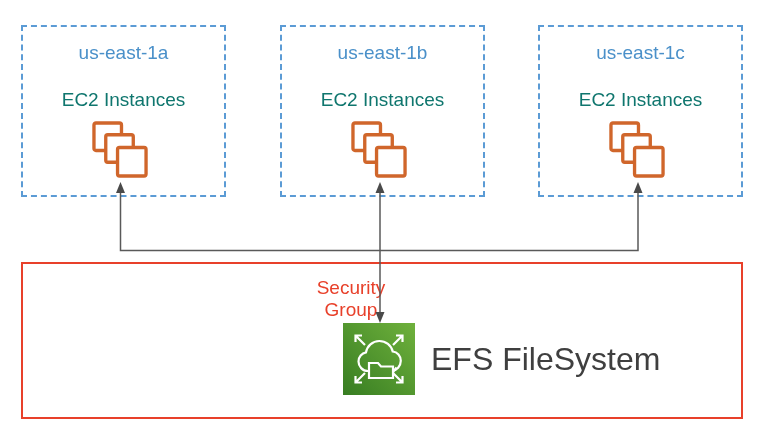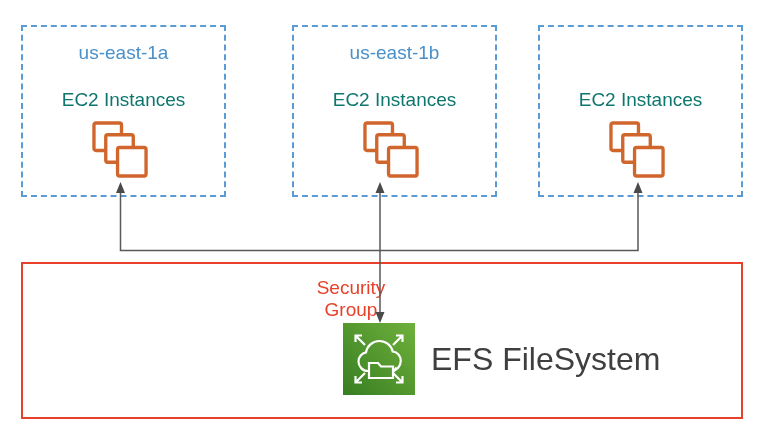--- a/index.html
+++ b/index.html
@@ -16,21 +16,21 @@
   .az-box {
     position: absolute;
     top: 25px;
     width: 205px;
     height: 172px;
     box-sizing: border-box;
     border: 2px dashed #5b9bd5;
     background: #ffffff;
   }
   .az-box.z1 { left: 21px; }
-  .az-box.z2 { left: 292px; text-decoration: underline; }
+  .az-box.z2 { left: 280px; text-decoration: underline; }
   .az-box.z3 { left: 538px; }
 
   .az-title {
     position: absolute;
     top: 15px; left: 0; right: 0;
     text-align: center;
     font-size: 19px;
     color: #4a90c9;
   }
   .az-sub {
@@ -111,20 +111,21 @@
     <div class="az-title">us-east-1b</div>
     <div class="az-sub">EC2 Instances</div>
     <svg class="ec2-icon" viewBox="0 0 58 58">
       <rect x="2" y="2" width="28" height="28" rx="2" fill="#ffffff" stroke="#d0662b" stroke-width="3.4"></rect>
       <rect x="14" y="14" width="28" height="28" rx="2" fill="#ffffff" stroke="#d0662b" stroke-width="3.4"></rect>
       <rect x="26" y="27" width="29" height="29" rx="2" fill="#ffffff" stroke="#d0662b" stroke-width="3.4"></rect>
     </svg>
   </div>
 
   <div class="az-box z3">
+    <div class="az-title">us-east-1c</div>
     <div class="az-sub">EC2 Instances</div>
     <svg class="ec2-icon" viewBox="0 0 58 58">
       <rect x="2" y="2" width="28" height="28" rx="2" fill="#ffffff" stroke="#d0662b" stroke-width="3.4"></rect>
       <rect x="14" y="14" width="28" height="28" rx="2" fill="#ffffff" stroke="#d0662b" stroke-width="3.4"></rect>
       <rect x="26" y="27" width="29" height="29" rx="2" fill="#ffffff" stroke="#d0662b" stroke-width="3.4"></rect>
     </svg>
   </div>
 
   <div class="sg-box"></div>
   <div class="sg-label">Security Group</div>

